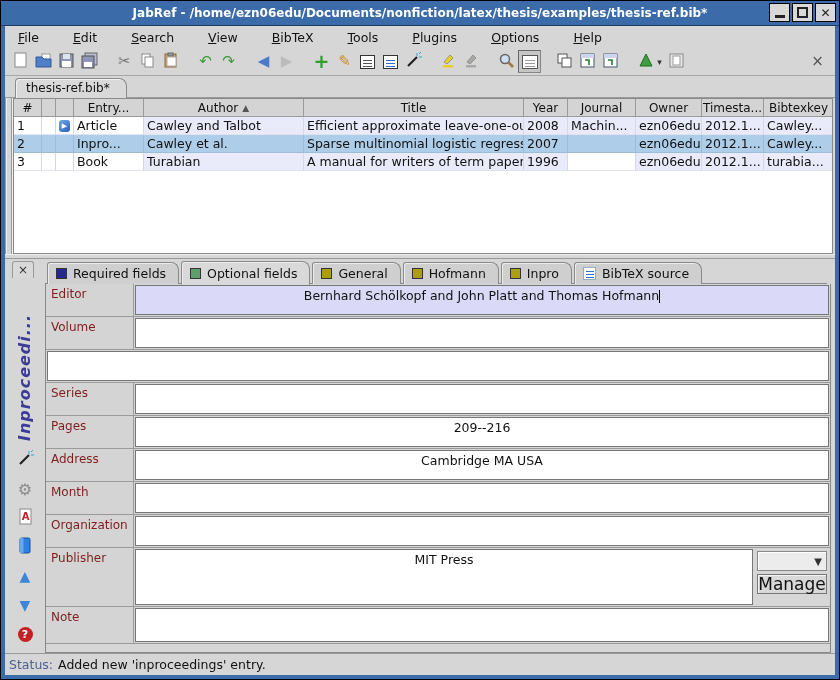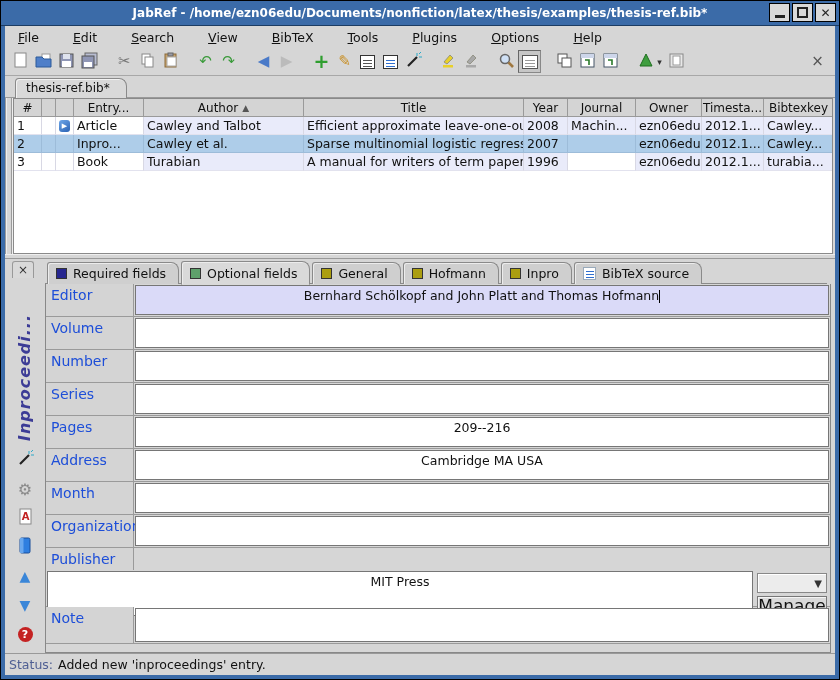--- a/index.html
+++ b/index.html
@@ -97,24 +97,24 @@
     padding:0 12px 0 8px; font-size:12.5px; background:#cfcfcf; border:1px solid #8a8a8a; border-bottom:none;
     border-top-left-radius:3px; border-top-right-radius:8px; margin-right:2px; box-shadow:inset 1px 1px 0 #ececec; }
   .etab.active { z-index:3; background:#d9d9d9; height:24px; margin-bottom:-1px; border-bottom:1px solid #d9d9d9; }
   .tab-sq { width:11px; height:11px; border:1px solid #333; flex-shrink:0; }
   .src-ic { width:13px; height:13px; background:#fff; border:1px solid #9ab;
     background-image:repeating-linear-gradient(#fff 0 2px, #2f6fd0 2px 3px);
     background-size:8px 100%; background-position:2px 1px; background-repeat:no-repeat; }
   .efields { flex:1; border:1px solid #888; border-top:none; background:#d6d6d6;
     display:flex; flex-direction:column; overflow:hidden; }
   .frow { display:flex; border-bottom:1px solid #9a9a9a; height:33px; flex-shrink:0; }
-  .frow.tall { height:59px;flex-direction:column; }
+  .frow.tall { height:59px; }
   .frow.note { height:37px; }
   .flabel { width:88px; flex-shrink:0; background:#d4d4d4; border-right:1px solid #9a9a9a;
-    color:#1d4ed8; font-size:14px; padding:3px 5px; }
+    color:#7f1d1d; font-size:12px; padding:3px 5px; }
   .finput { flex:1; padding:1px; display:flex;text-align:center; }
   .input-box { flex:1; background:#fff; border:1px solid #767676; font-size:12.5px;
     padding:2px 4px; overflow:hidden; white-space:nowrap; }
   .input-box.focused { background:#dadaf8; }
   .caret { display:inline-block; width:1px; height:13px; background:#000; vertical-align:text-bottom; }
   .pubctrl { width:76px; flex-shrink:0; display:flex; flex-direction:column; align-items:stretch;
     padding:2px 2px 0 4px; gap:3px; }
   .combo { height:20px; background:#ececec; border:1px solid #888; display:flex; align-items:center;
     justify-content:flex-end; padding-right:4px; box-shadow:inset 1px 1px 0 #fff; }
   .combo .dd-arrow { font-size:10px; }
@@ -481,21 +481,20 @@
                 <div class="input-box focused">Bernhard Schölkopf and John Platt and Thomas Hofmann<span class="caret"></span></div>
               </div>
             </div>
             <div class="frow">
               <div class="flabel">Volume</div>
               <div class="finput">
                 <div class="input-box"></div>
               </div>
             </div>
             <div class="frow">
-              <div class="flabel">Number</div>
               <div class="finput">
                 <div class="input-box"></div>
               </div>
             </div>
             <div class="frow">
               <div class="flabel">Series</div>
               <div class="finput">
                 <div class="input-box"></div>
               </div>
             </div>

